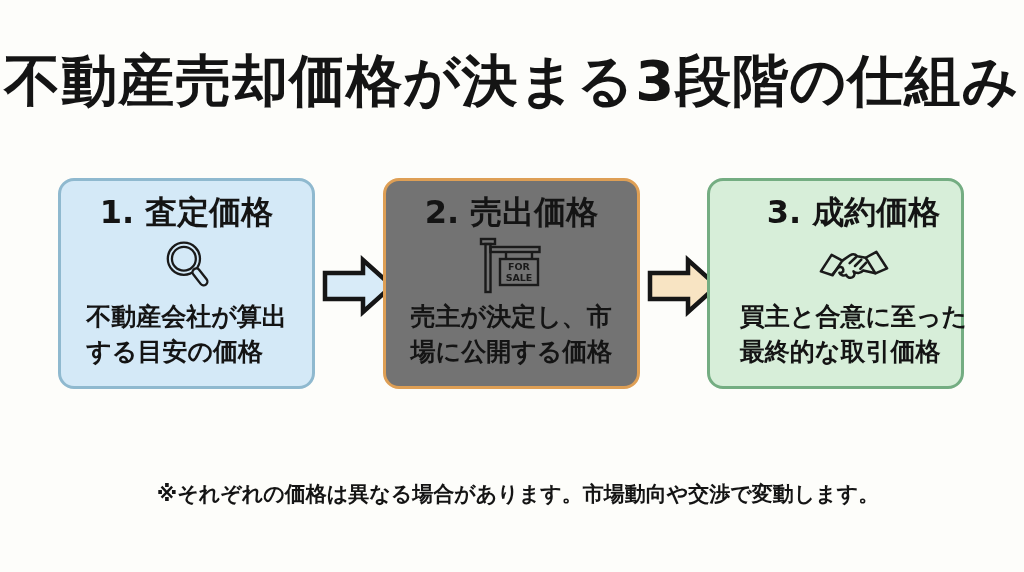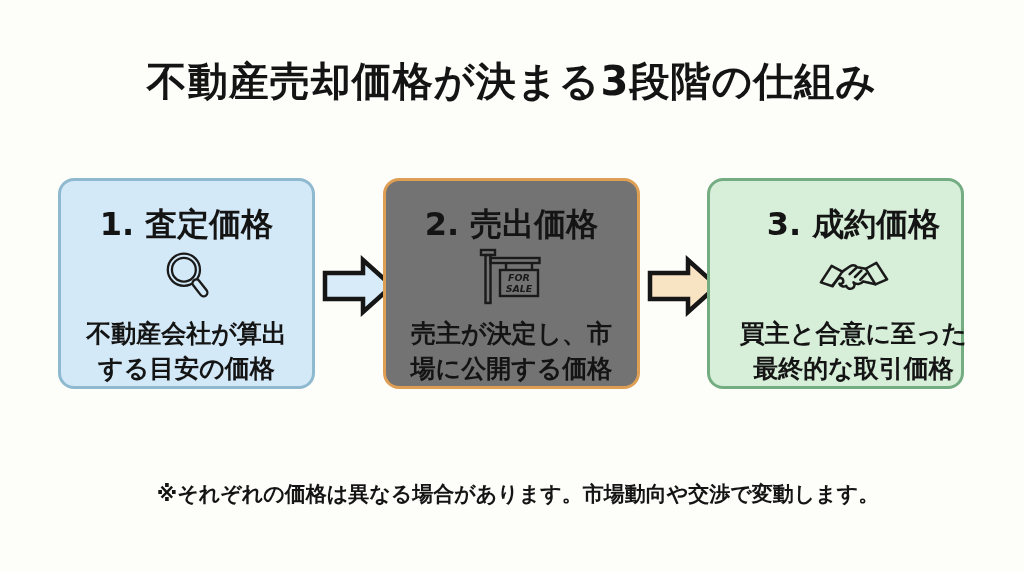--- a/index.html
+++ b/index.html
@@ -3,33 +3,33 @@
 <meta charset="utf-8">
 <style>
   html,body{margin:0;padding:0;}
   .canvas{
     position:relative;width:1024px;height:572px;overflow:hidden;
     background:#fdfdfa;color:#141414;
     font-family:"DejaVu Sans","Liberation Sans",sans-serif;
   }
   .title{
     position:absolute;top:56px;left:0;width:100%;text-align:center;
-    font-size:40px;font-weight:bold;letter-spacing:1px;line-height:50px;
+    font-size:56px;font-weight:bold;letter-spacing:1px;line-height:50px;
   }
   .card{
     position:absolute;top:178px;width:257px;height:211px;box-sizing:border-box;
     border:3px solid;border-radius:16px;
     display:flex;flex-direction:column;align-items:center;
   }
   .card1{left:58px;background:#d4e9f7;border-color:#8fb9cf;}
   .card2{left:383px;background:#737373;border-color:#de9f55;}
   .card3{left:707px;background:#d7eed9;border-color:#74ad82;padding-left:36px;}
-  .step-title{margin-top:24px;font-size:32px;font-weight:bold;line-height:38px;white-space:nowrap;}
-  .icon-wrap{height:62px;margin-top:4px;display:flex;align-items:center;justify-content:center;font-style:italic;}
-  .desc{margin-top:9px;font-size:25px;font-weight:bold;line-height:35px;text-align:center;}
+  .step-title{margin-top:12px;font-size:32px;font-weight:bold;line-height:38px;white-space:nowrap;}
+  .icon-wrap{height:62px;margin-top:4px;display:flex;align-items:center;justify-content:center;}
+  .desc{margin-top:2px;font-size:25px;font-weight:bold;line-height:35px;}
   .desc div{white-space:nowrap;}
   .arrow{position:absolute;top:255px;width:74px;height:62px;}
   .arrow1{left:322px;}
   .arrow2{left:647px;}
   .footnote{
     position:absolute;top:479px;left:0;width:100%;text-align:center;
     font-size:21px;font-weight:bold;line-height:30px;padding-left:6px;
   }
   .sign-text{font-weight:bold;font-size:9.5px;fill:#1a1a1a;font-family:"DejaVu Sans","Liberation Sans",sans-serif;}
 </style>

